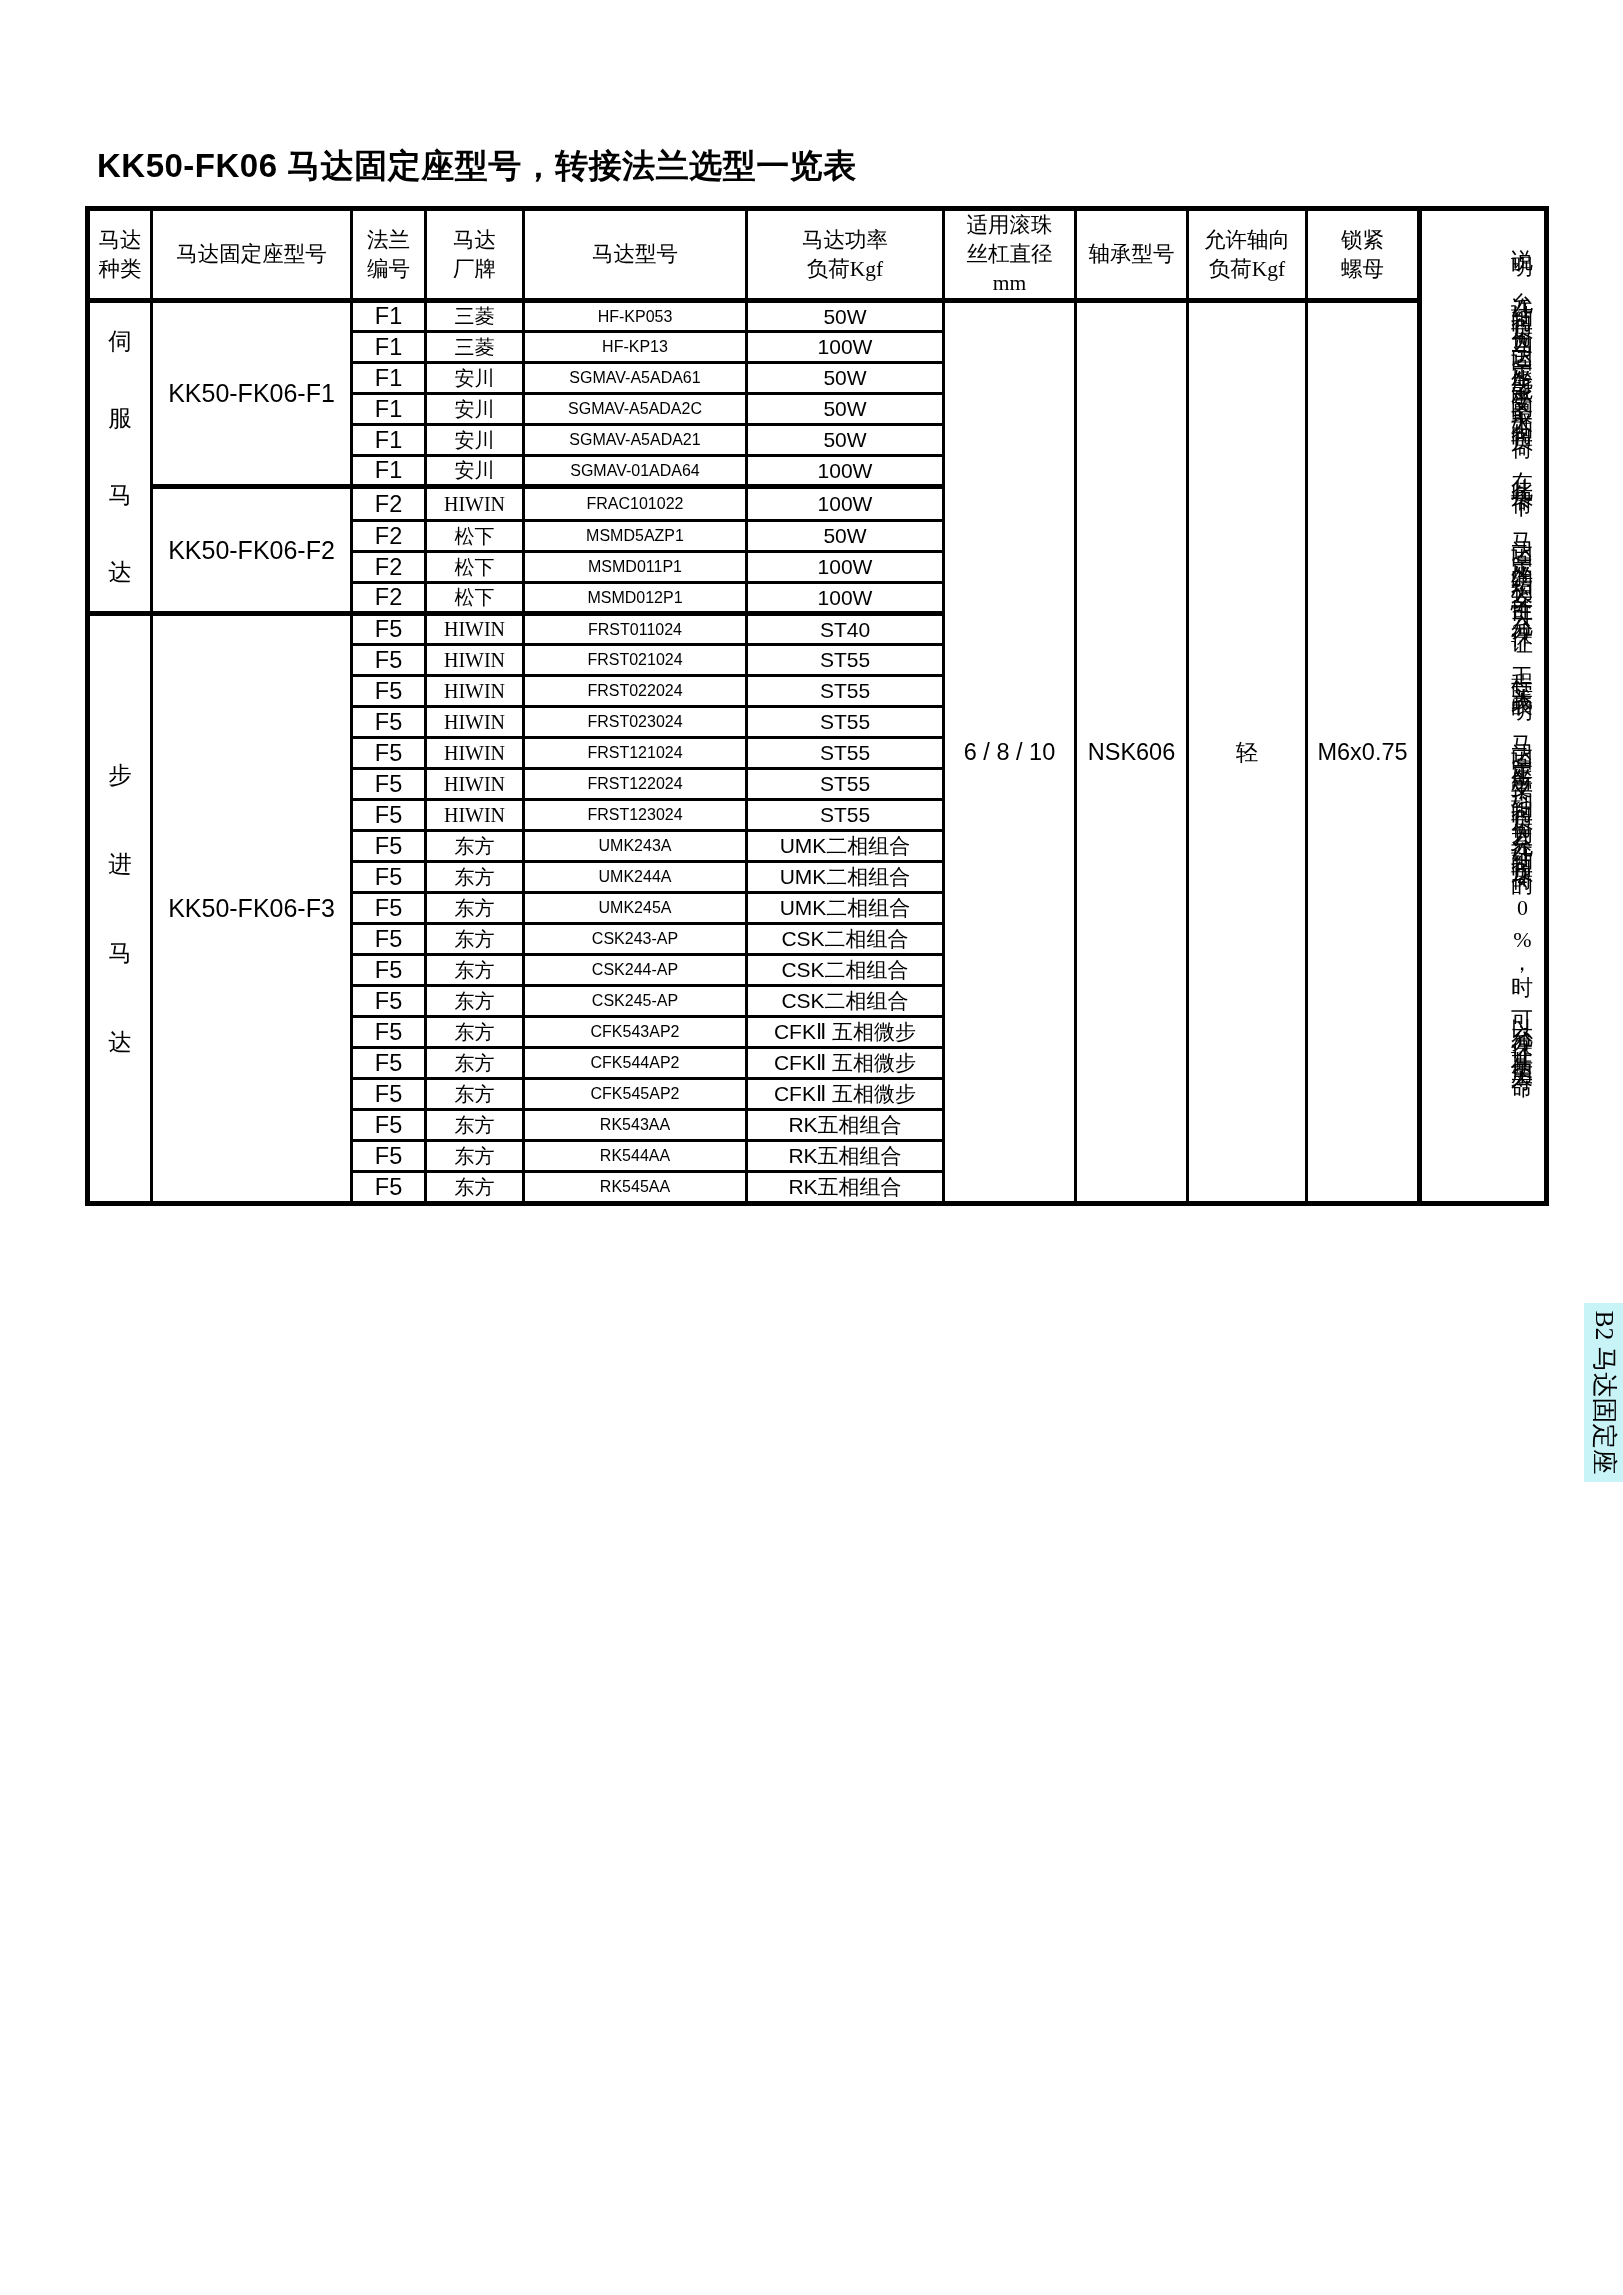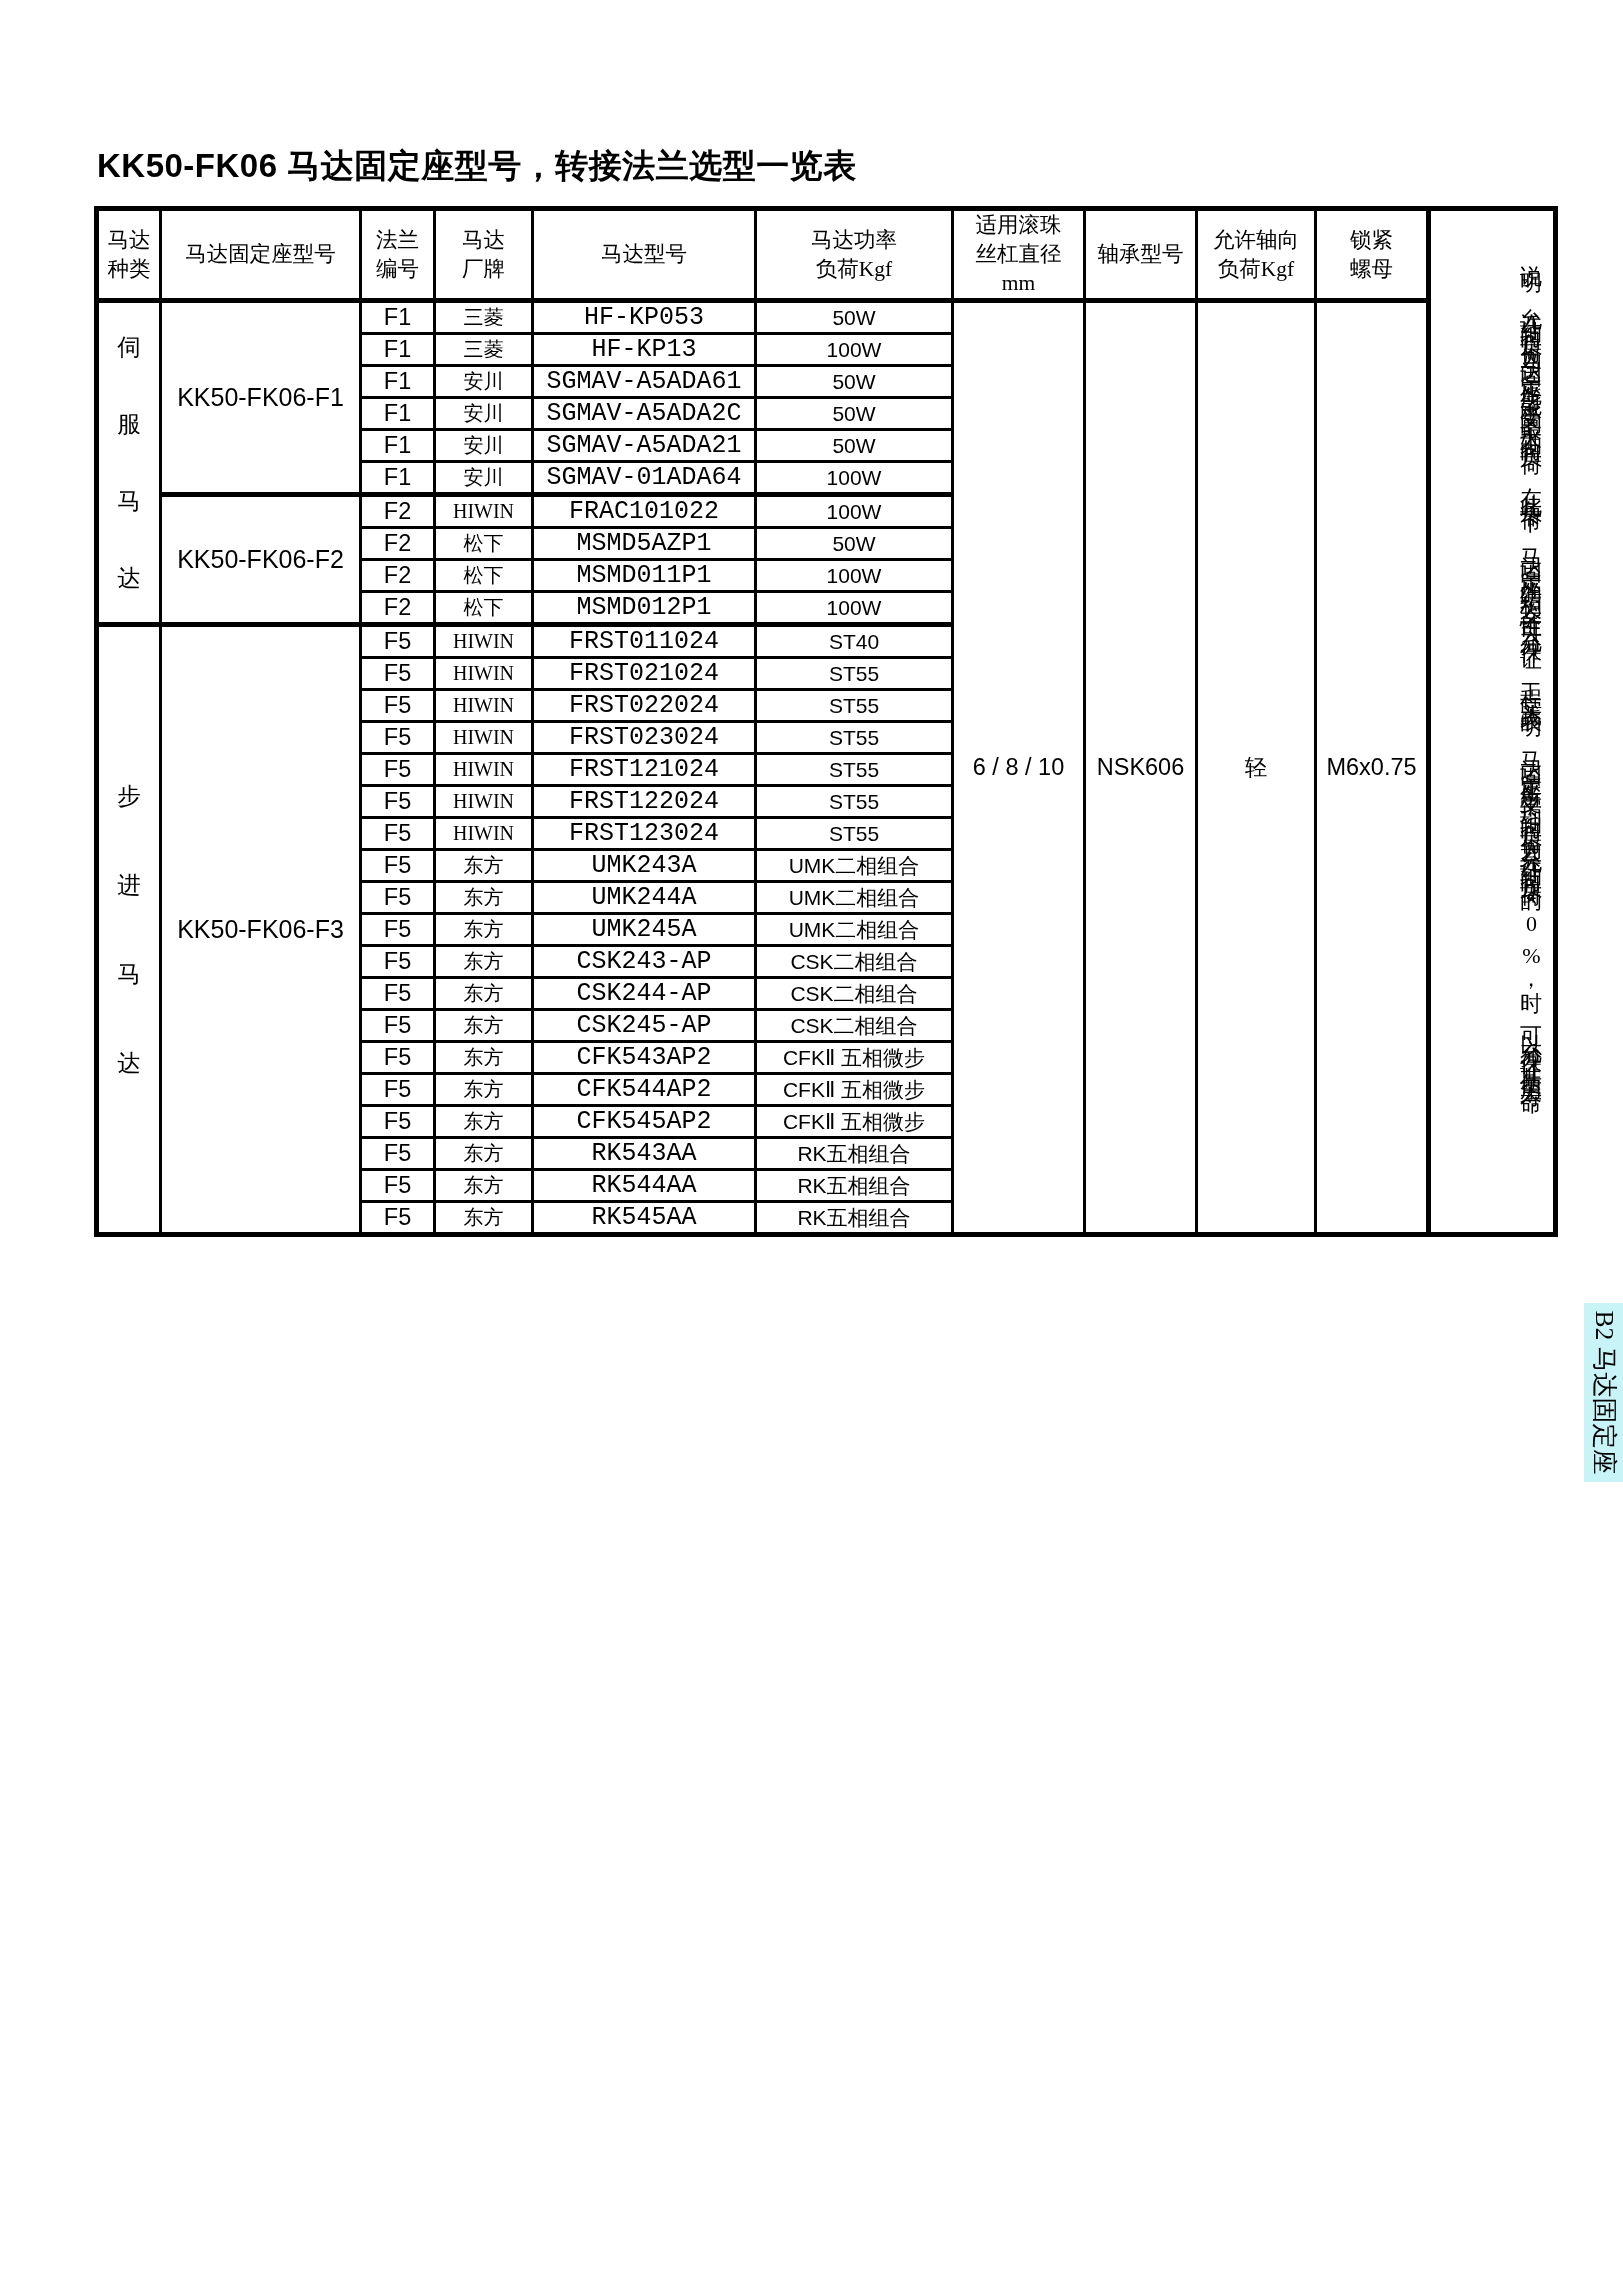--- a/index.html
+++ b/index.html
@@ -5,21 +5,21 @@
   html,body { margin:0; padding:0; }
   body {
     width:1624px; height:2295px; background:#ffffff; position:relative;
     font-family:"Liberation Sans","DejaVu Sans",sans-serif; color:#000;
   }
   .page-title {
     position:absolute; left:97px; top:144px; margin:0;
     font-size:33px; font-weight:bold; letter-spacing:0.5px; white-space:nowrap;
   }
   table.sel {
-    position:absolute; left:94px; top:206px; width:1460px;
+    position:absolute; left:85px; top:206px; width:1460px;
     border-collapse:collapse; table-layout:fixed;
     border:5.1px solid #000;
   }
   table.sel col.c1{width:64px} table.sel col.c2{width:200px} table.sel col.c3{width:74px}
   table.sel col.c4{width:98px} table.sel col.c5{width:223px} table.sel col.c6{width:197px}
   table.sel col.c7{width:132px} table.sel col.c8{width:112px} table.sel col.c9{width:119px}
   table.sel col.c10{width:113px} table.sel col.c11{width:127px}
   table.sel tr { height:31px; }
   table.sel tr.hrow { height:87px; }
   table.sel th, table.sel td {
@@ -32,21 +32,21 @@
     font-family:"Liberation Serif","DejaVu Serif",serif;
     font-size:21.5px; line-height:29px; white-space:pre-line;
   }
   .type-cell { font-family:"Liberation Serif","DejaVu Serif",serif; }
   .type-label { white-space:pre-line; font-size:23.5px; display:inline-block; }
   .lh-servo { line-height:77px; }
   .lh-stepper { line-height:89px; }
   .mount { font-size:25px; }
   .fl { font-size:23.5px; }
   .br { font-size:20px; font-family:"Liberation Serif","DejaVu Serif",serif; }
-  .mo { font-size:25px; text-align:left; padding-left:6.1px;font-family:Liberation Mono, monospace; }
+  .mo { font-size:16px; text-align:left; padding-left:6.1px; }
   .po { font-size:21px; }
   .mv { font-size:23.5px; }
   .axial { font-size:22.5px; font-family:"Liberation Serif","DejaVu Serif",serif; }
   .note-cell { border-left-width:5.1px !important; vertical-align:top; }
   .vnote {
     display:block; writing-mode:vertical-rl; text-orientation:upright;
     width:118px; height:961px; margin:13.3px auto 0 auto;
     font-family:"Liberation Serif","DejaVu Serif",serif;
     font-size:22px; letter-spacing:6.6px; line-height:39px; text-align:left;
   }

